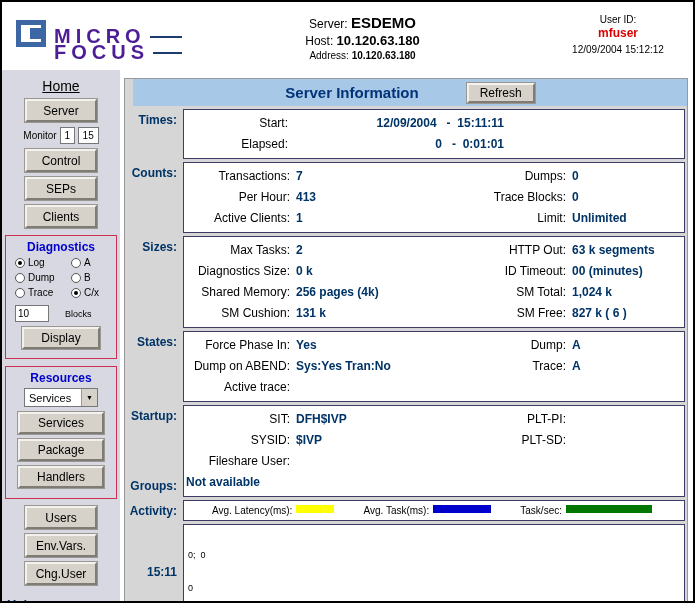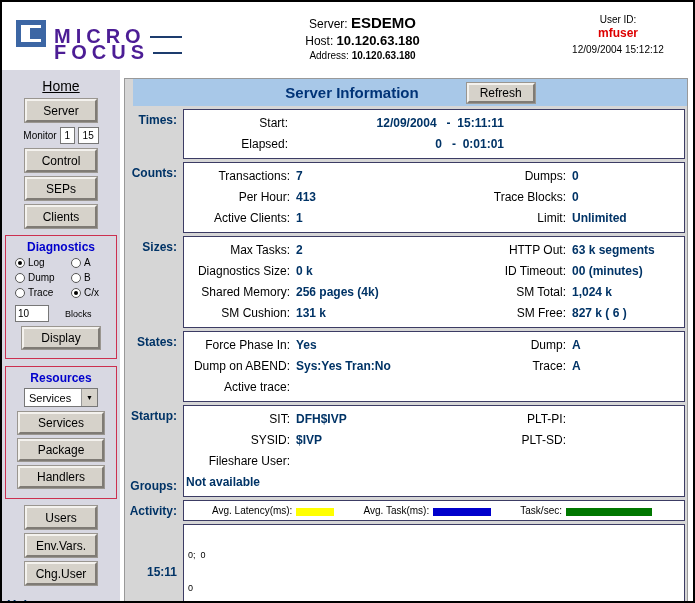--- a/index.html
+++ b/index.html
@@ -65,21 +65,21 @@
   .rowlabel.vcenter{display:flex;align-items:center;justify-content:flex-end;padding-top:0;}
   .rowlabel.split{display:flex;flex-direction:column;justify-content:space-between;padding-bottom:4px;text-align:right;}
   .box{flex:1;background:#fff;border:1px solid #3c3c64;padding:3px 0;box-sizing:border-box;}
   .grid2{display:grid;grid-template-columns:108px 212px;line-height:21px;font-size:12px;}
   .grid4{display:grid;grid-template-columns:110px 150px 126px 1fr;line-height:21px;font-size:12px;}
   .gl{text-align:right;padding-right:4px;color:#000;}
   .gv{font-weight:bold;color:#003366;padding-left:2px;white-space:pre;}
   .gv.right{text-align:right;}
   .notavail{font-weight:bold;color:#003366;font-size:12px;padding-left:2px;line-height:21px;}
   .activity-box{display:flex;align-items:center;justify-content:space-between;padding:4px 32px 4px 28px;}
-  .act-group{display:flex;align-items:flex-end;gap:4px;font-size:10px;}
+  .act-group{display:flex;align-items:flex-start;gap:4px;font-size:10px;}
   .abar{height:8px;display:inline-block;}
   .abar.latency{width:38px;}
   .abar.task{width:58px;}
   .abar.tasksec{width:86px;}
   .timerow-box{font-size:9px;line-height:11px;padding:3px 4px;white-space:pre;}
 </style>
 </head>
 <body>
 
 <div class="page">

